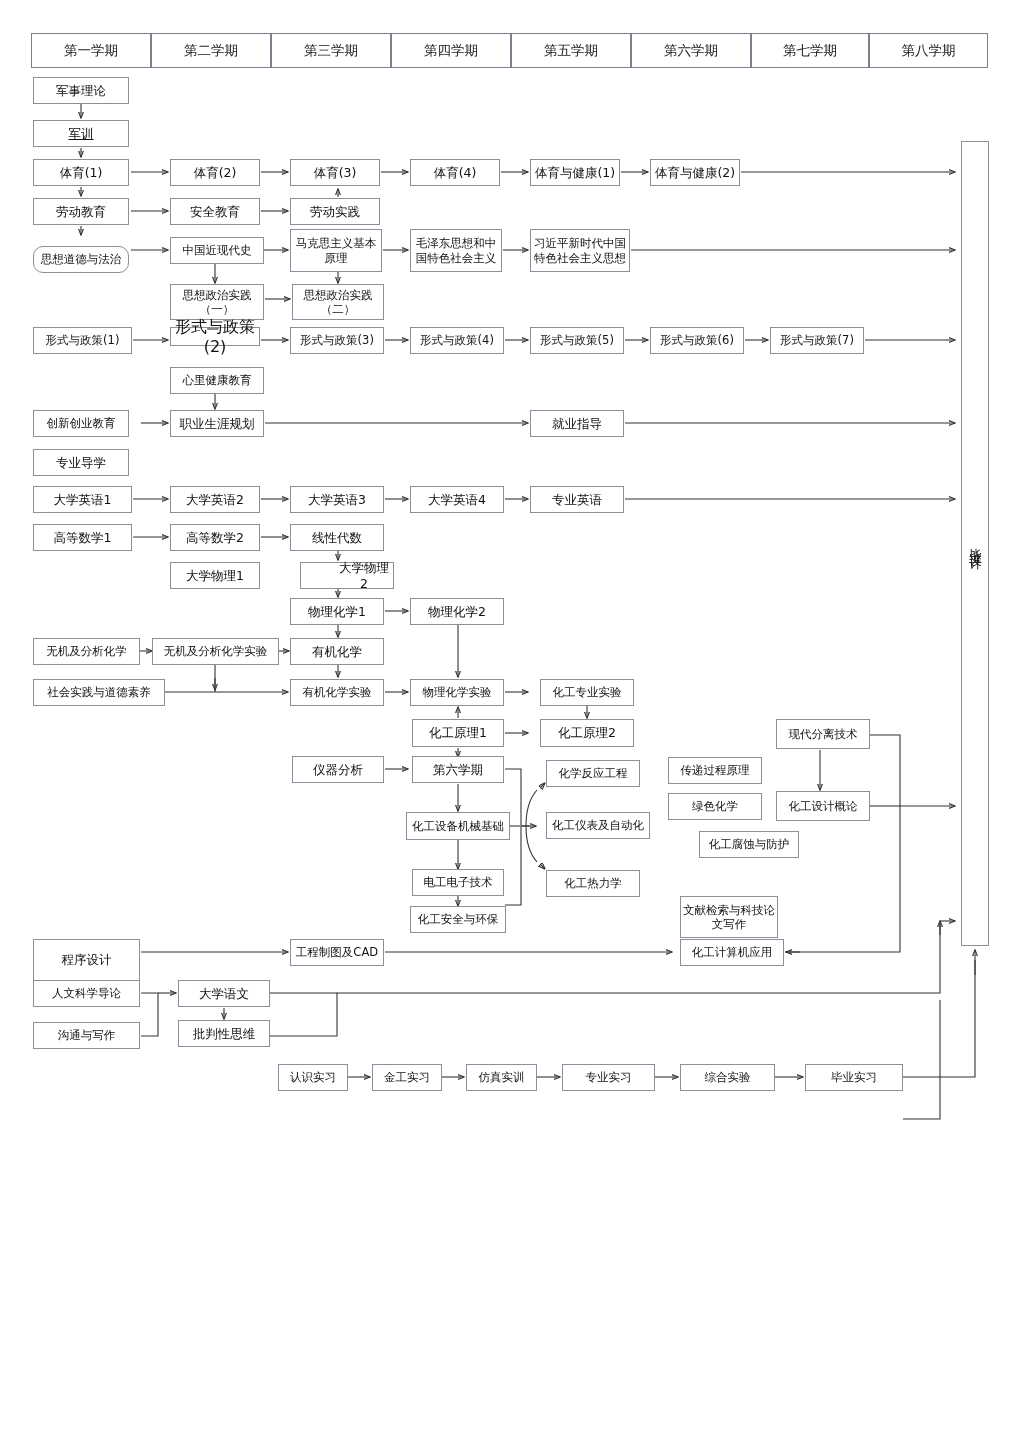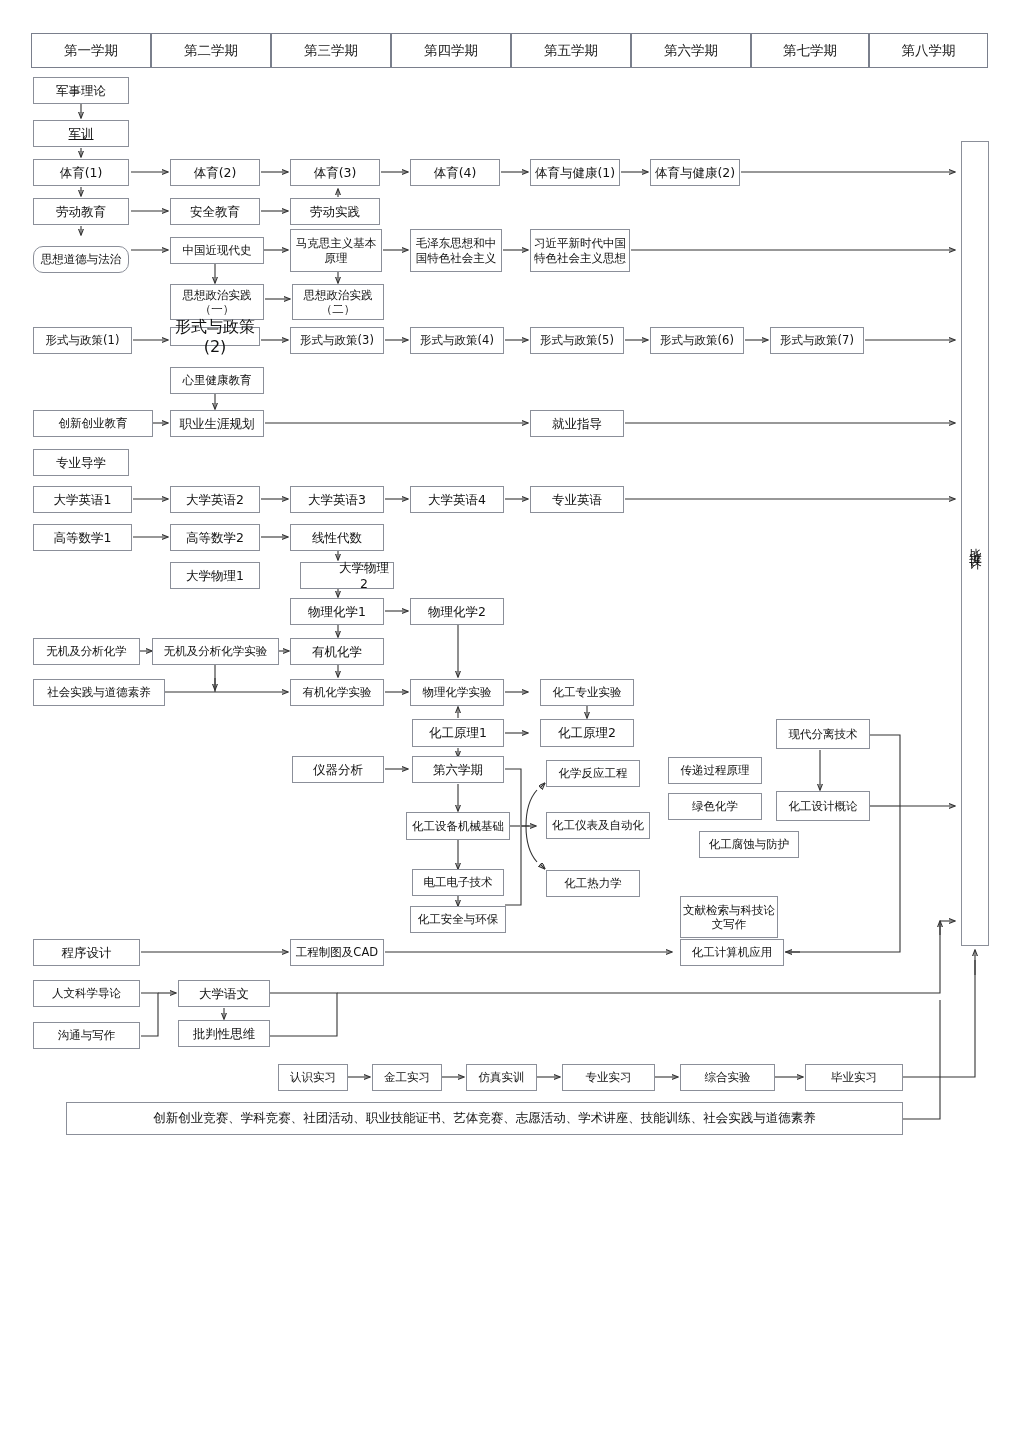--- a/index.html
+++ b/index.html
@@ -205,21 +205,21 @@
   <div class="node" style="left:33px;top:327px;width:99px;height:27px;font-size:11.5px;">形式与政策(1)</div>
   <div class="node" style="left:170px;top:327px;width:90px;height:19px;font-size:16px;">形式与政策(2)</div>
   <div class="node" style="left:290px;top:327px;width:94px;height:27px;font-size:11.5px;">形式与政策(3)</div>
   <div class="node" style="left:410px;top:327px;width:94px;height:27px;font-size:11.5px;">形式与政策(4)</div>
   <div class="node" style="left:530px;top:327px;width:94px;height:27px;font-size:11.5px;">形式与政策(5)</div>
   <div class="node" style="left:650px;top:327px;width:94px;height:27px;font-size:11.5px;">形式与政策(6)</div>
   <div class="node" style="left:770px;top:327px;width:94px;height:27px;font-size:11.5px;">形式与政策(7)</div>
 
   <div class="node" style="left:170px;top:367px;width:94px;height:27px;font-size:11.5px;">心里健康教育</div>
 
-  <div class="node" style="left:33px;top:410px;width:120px;height:27px;font-size:11.5px;">创新创业教育</div>
+  <div class="node" style="left:33px;top:410px;width:96px;height:27px;font-size:11.5px;">创新创业教育</div>
   <div class="node" style="left:170px;top:410px;width:94px;height:27px;">职业生涯规划</div>
   <div class="node" style="left:530px;top:410px;width:94px;height:27px;">就业指导</div>
 
   <div class="node" style="left:33px;top:449px;width:96px;height:27px;">专业导学</div>
 
   <div class="node" style="left:33px;top:486px;width:99px;height:27px;">大学英语1</div>
   <div class="node" style="left:170px;top:486px;width:90px;height:27px;">大学英语2</div>
   <div class="node" style="left:290px;top:486px;width:94px;height:27px;">大学英语3</div>
   <div class="node" style="left:410px;top:486px;width:94px;height:27px;">大学英语4</div>
   <div class="node" style="left:530px;top:486px;width:94px;height:27px;">专业英语</div>
@@ -259,31 +259,30 @@
   <div class="node" style="left:546px;top:870px;width:94px;height:27px;font-size:11.5px;">化工热力学</div>
 
   <div class="node" style="left:412px;top:869px;width:92px;height:27px;font-size:11.5px;">电工电子技术</div>
   <div class="node" style="left:410px;top:906px;width:96px;height:27px;font-size:11.5px;">化工安全与环保</div>
 
   <div class="node" style="left:776px;top:719px;width:94px;height:30px;font-size:11.5px;">现代分离技术</div>
   <div class="node" style="left:776px;top:791px;width:94px;height:30px;font-size:11.5px;">化工设计概论</div>
 
   <div class="node" style="left:680px;top:896px;width:98px;height:42px;font-size:11.5px;">文献检索与科技论文写作</div>
 
-  <div class="node" style="left:33px;top:939px;width:107px;height:27px;">程序设计</div>
+  <div class="node" style="left:33px;top:939px;width:107px;height:42px;">程序设计</div>
   <div class="node" style="left:290px;top:939px;width:94px;height:27px;font-size:11.5px;">工程制图及CAD</div>
   <div class="node" style="left:680px;top:939px;width:104px;height:27px;font-size:11.5px;">化工计算机应用</div>
 
   <div class="node" style="left:33px;top:980px;width:107px;height:27px;font-size:11.5px;">人文科学导论</div>
   <div class="node" style="left:178px;top:980px;width:92px;height:27px;">大学语文</div>
   <div class="node" style="left:33px;top:1022px;width:107px;height:27px;font-size:11.5px;">沟通与写作</div>
   <div class="node" style="left:178px;top:1020px;width:92px;height:27px;">批判性思维</div>
 
   <div class="node" style="left:278px;top:1064px;width:70px;height:27px;font-size:11.5px;">认识实习</div>
   <div class="node" style="left:372px;top:1064px;width:70px;height:27px;font-size:11.5px;">金工实习</div>
   <div class="node" style="left:466px;top:1064px;width:71px;height:27px;font-size:11.5px;">仿真实训</div>
   <div class="node" style="left:562px;top:1064px;width:93px;height:27px;font-size:11.5px;">专业实习</div>
   <div class="node" style="left:680px;top:1064px;width:95px;height:27px;font-size:11.5px;">综合实验</div>
   <div class="node" style="left:805px;top:1064px;width:98px;height:27px;font-size:11.5px;">毕业实习</div>
 
-  <div class="bar" style="left:66px;top:1102px;width:837px;height:33px;">创新创业竞赛、学科竞赛、社团活动、职业技能证书、艺体竞赛、志愿活动、学术讲座、技能训练、社会实践与道德素养</div>
 
 </div>
 
 </body></html>

